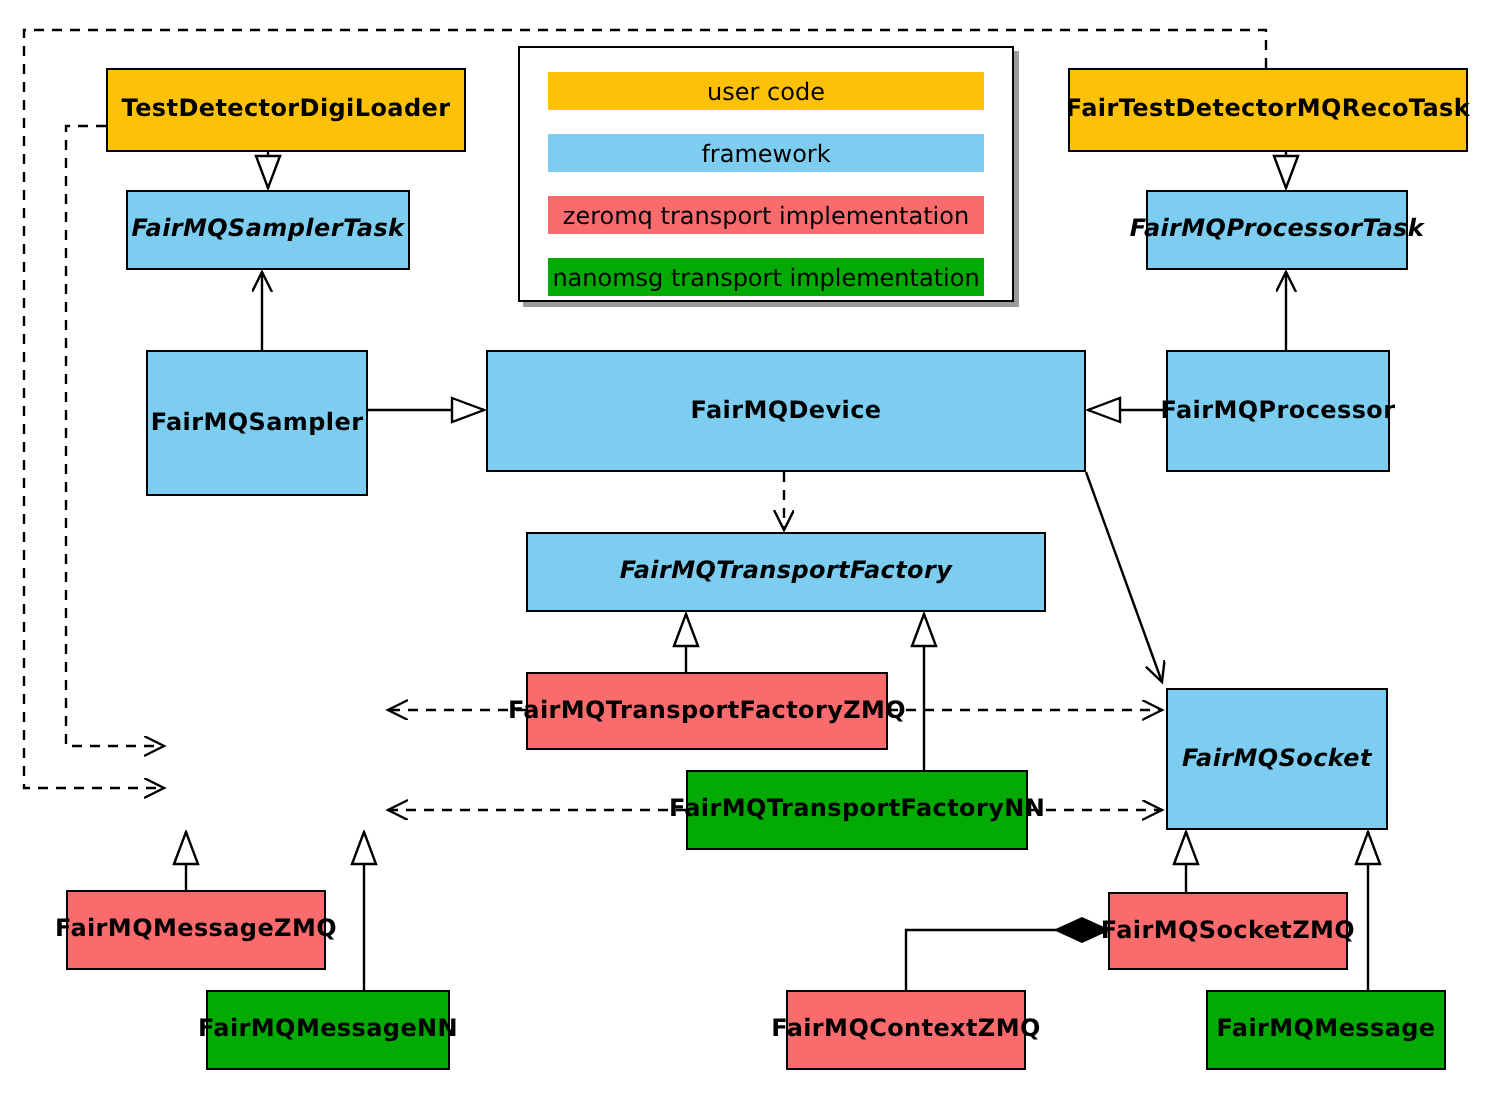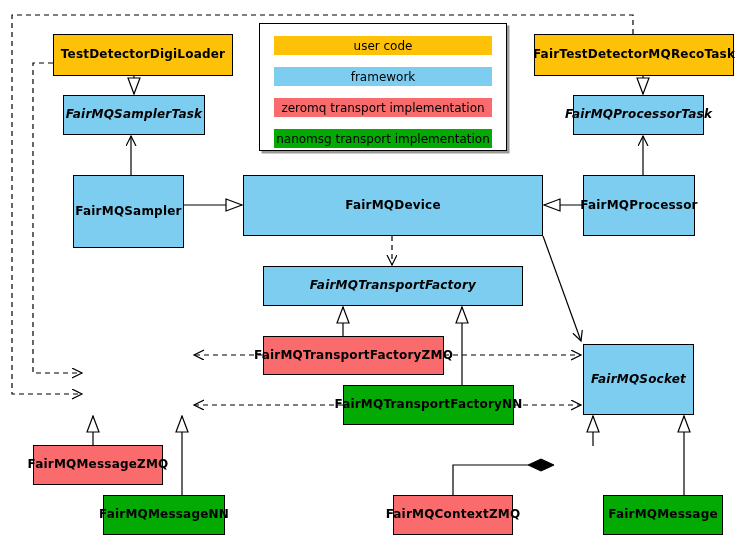--- a/index.html
+++ b/index.html
@@ -143,20 +143,23 @@
   </div>
 
   <div class="node fill-zeromq" style="left:33px;top:445px;width:130px;height:40px">
     <span>FairMQMessageZMQ</span>
   </div>
 
   <div class="node fill-nanomsg" style="left:103px;top:495px;width:122px;height:40px">
     <span>FairMQMessageNN</span>
   </div>
 
+  <div class="node fill-zeromq" style="left:554px;top:446px;width:120px;height:39px">
+    <span>FairMQSocketZMQ</span>
+  </div>
 
   <div class="node fill-nanomsg" style="left:603px;top:495px;width:120px;height:40px">
     <span>FairMQMessage</span>
   </div>
 
   <div class="node fill-zeromq" style="left:393px;top:495px;width:120px;height:40px">
     <span>FairMQContextZMQ</span>
   </div>
 
 </div>

